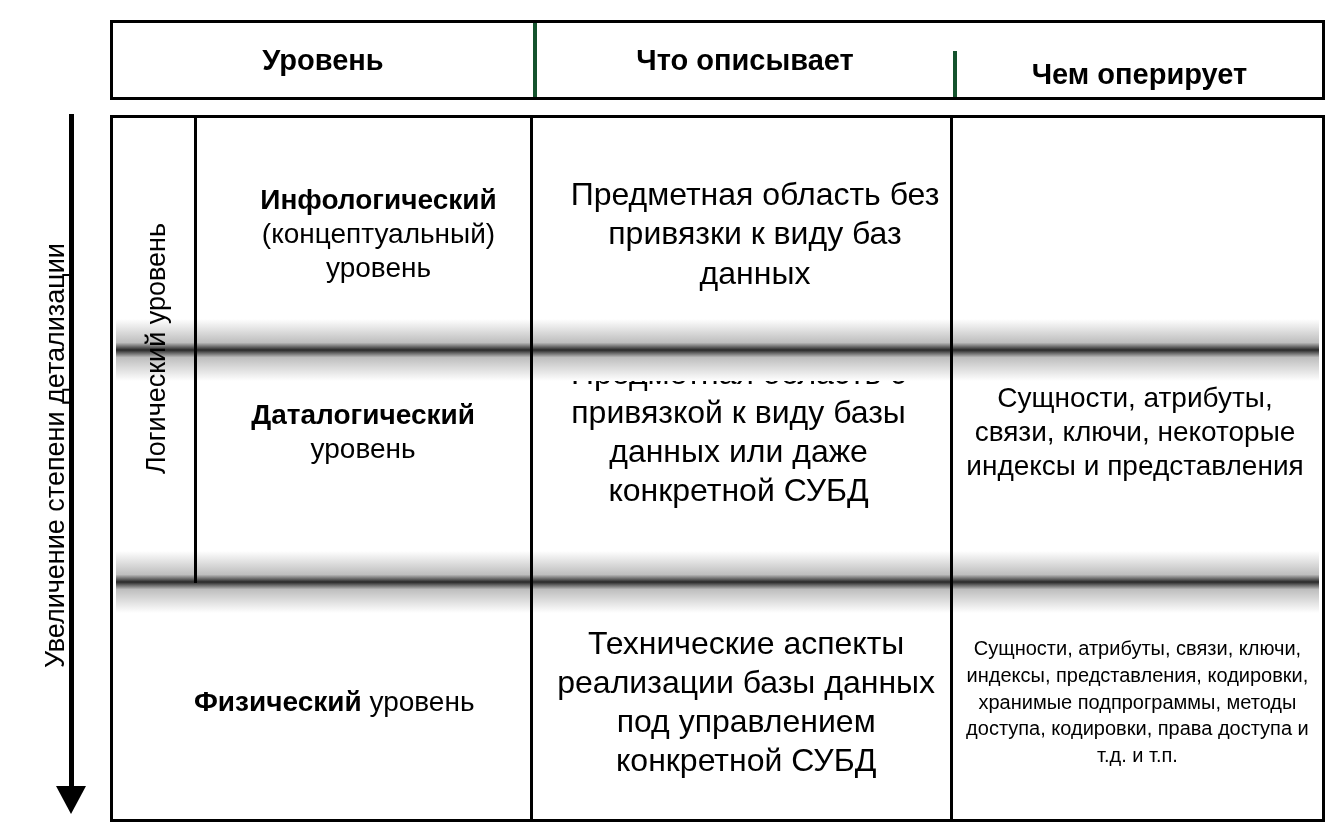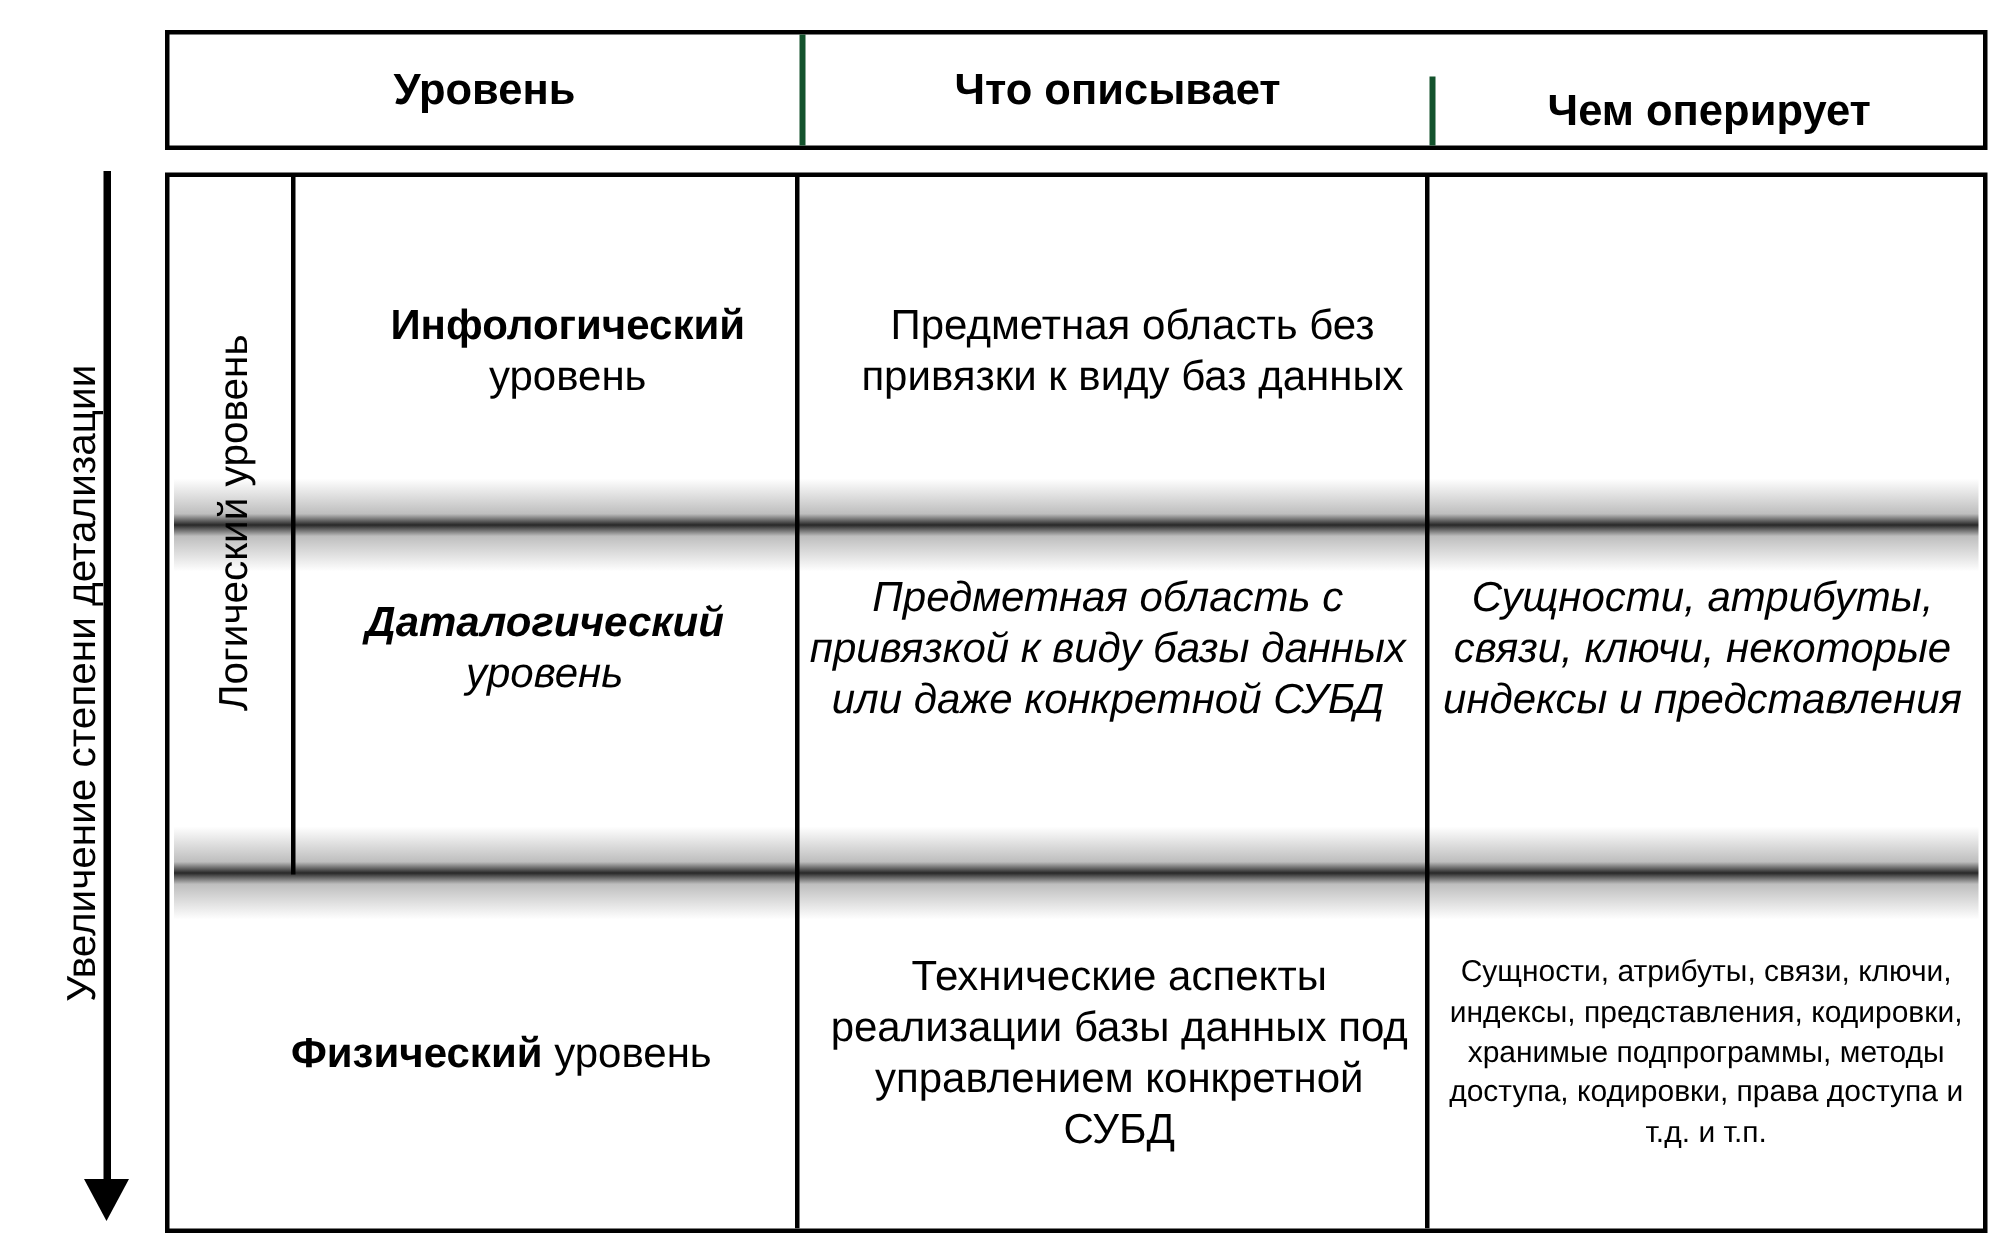--- a/index.html
+++ b/index.html
@@ -130,39 +130,39 @@
   }
 
   
   .row {
     position: absolute;
     left: 0;
     right: 0;
     display: flex;
   }
   .row-1 { top: 0px;   height: 232px; padding-left: 15px; }
-  .row-2 { top: 232px; height: 164px; font-style: italic; }
+  .row-2 { top: 232px; height: 164px; }
   .row-3 { top: 464px; height: 240px; }
 
   .cell {
     box-sizing: border-box;
     display: flex;
     flex-direction: column;
     align-items: center;
     justify-content: center;
     text-align: center;
     padding: 0 10px;
   }
   .cell-level-1 { margin-left: 84px; width: 333px; }
   .cell-level-3 { margin-left: 16px;  width: 417px; align-items: center; }
   .cell-desc    { width: 420px; }
   .cell-oper    { width: 375px; }
 
   .t-lvl   { font-size: 28px; line-height: 1.22; }
-  .t-desc  { font-size: 28px; line-height: 1.22; }
+  .t-desc  { font-size: 32px; line-height: 1.22; }
   .t-oper  { font-size: 28px; line-height: 1.22; }
   .t-oper-small { font-size: 20px; line-height: 1.34; }
   .bold { font-weight: bold; }
 
   
   .fade {
     position: absolute;
     left: 3px;
     right: 3px;
     height: 62px;
@@ -201,20 +201,21 @@
     <div class="vline vline-2"></div>
     <div class="vline vline-3"></div>
 
     <div class="logic-strip">
       <span>Логический уровень</span>
     </div>
 
     <div class="row row-1">
       <div class="cell cell-level-1">
         <div class="t-lvl bold">Инфологический</div>
+        <div class="t-lvl">(концептуальный)</div>
         <div class="t-lvl">уровень</div>
       </div>
       <div class="cell cell-desc">
         <div class="t-desc">Предметная область без привязки к виду баз данных</div>
       </div>
     </div>
 
     <div class="fade fade-1"></div>
 
     <div class="row row-2">

